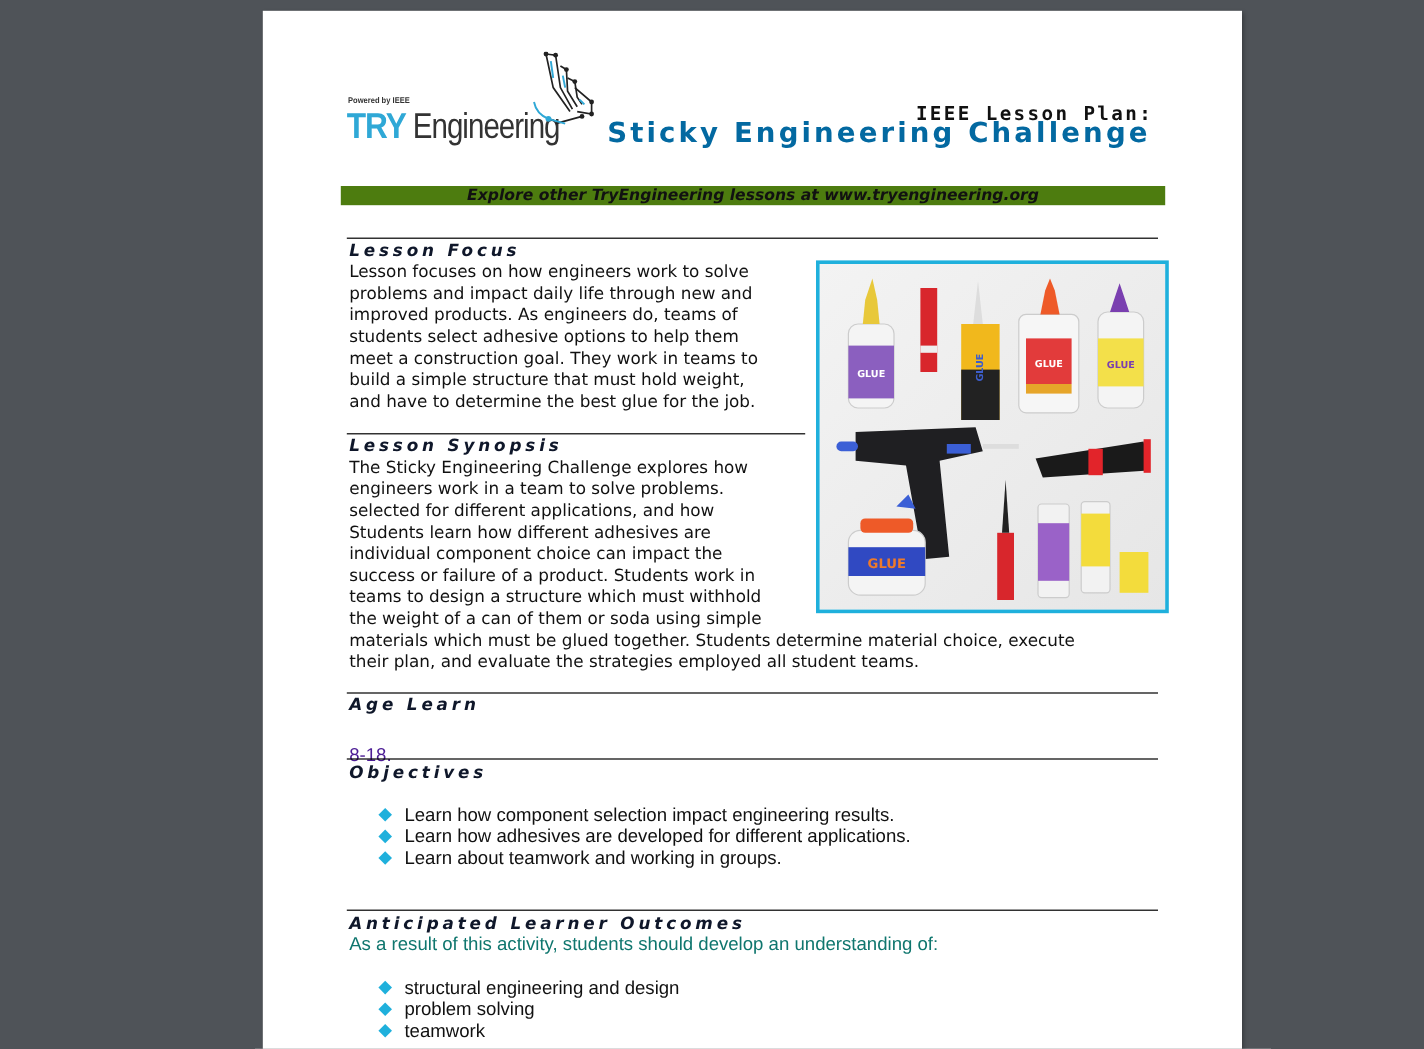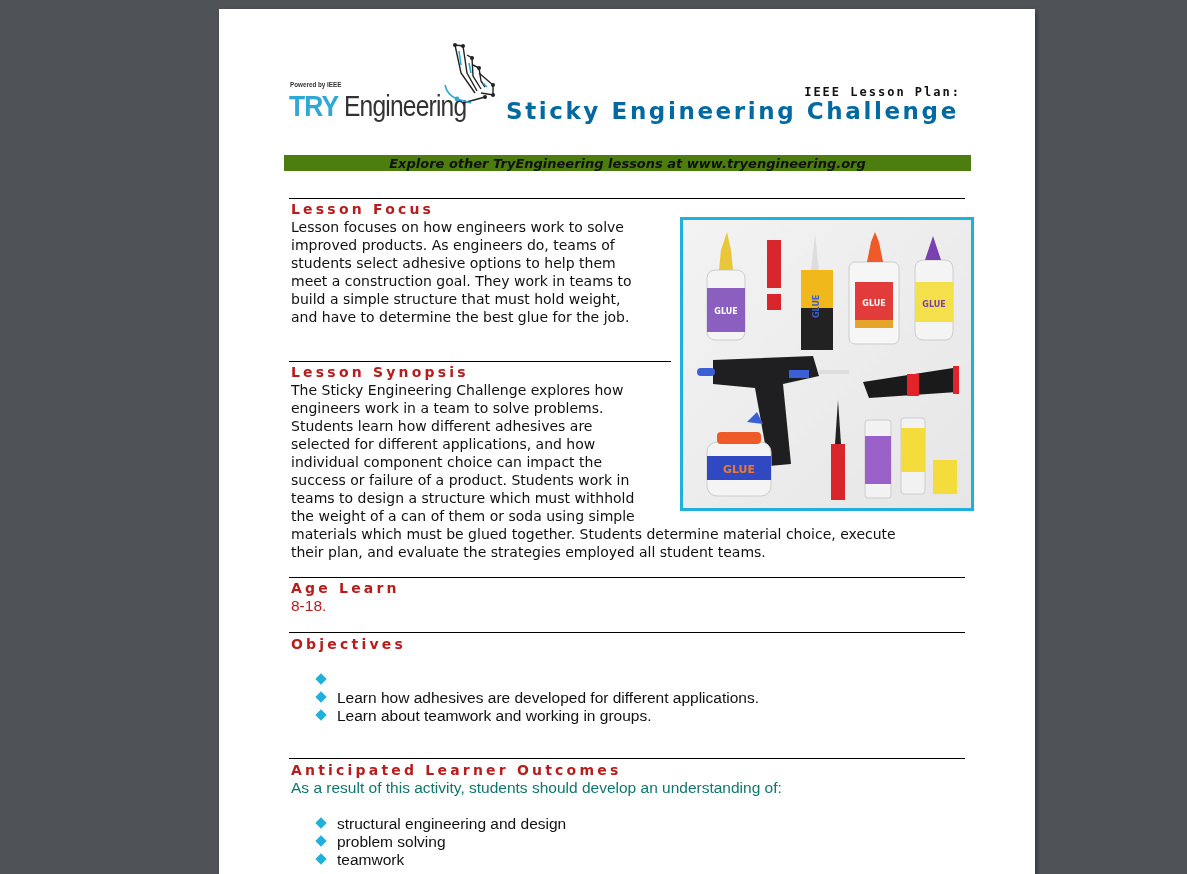--- a/index.html
+++ b/index.html
@@ -16,34 +16,34 @@
     box-shadow: 2px 2px 4px rgba(0,0,0,0.35);
   }
   .abs { position: absolute; }
 
   
   .powered { left: 71px; top: 72px; font-family: "Liberation Sans", sans-serif; font-size: 7px; font-weight: bold; color: #333; transform: scaleX(0.9); transform-origin: left; }
   .logo-try { left: 70px; top: 80px; font-family: "Liberation Sans", sans-serif; font-size: 30px; font-weight: bold; color: #2fa8d6; letter-spacing: -1px; transform: scaleX(0.88); transform-origin: left; }
   .logo-eng { left: 125px; top: 80px; font-family: "Liberation Sans", sans-serif; font-size: 30px; color: #333; letter-spacing: -1px; transform: scaleX(0.82); transform-origin: left; }
   .logo-mark { left: 222px; top: 34px; }
 
-  .plan-label { right: 74px; top: 76px; font-family: "DejaVu Sans Mono", monospace; font-size: 12px; font-weight: bold; color: #111; letter-spacing: 2px; margin-left: 32px; }
+  .plan-label { right: 74px; top: 76px; font-family: "DejaVu Sans Mono", monospace; font-size: 16px; font-weight: bold; color: #111; letter-spacing: 2px; margin-left: 32px; }
   .title { left: 287px; top: 89px; font-family: "DejaVu Sans", sans-serif; font-size: 23px; font-weight: bold; color: #0369a1; letter-spacing: 2.6px; }
 
   .banner {
     left: 65px; top: 146px; width: 687px; height: 16px;
     background: #4d7c0f;
     font-family: "DejaVu Sans", sans-serif; font-size: 13px; font-style: italic; font-weight: bold;
     color: #111; text-align: center; line-height: 17px;
   }
 
   .rule { height: 1px; background: #000; }
   .h {
-    font-family: "DejaVu Sans", sans-serif; font-size: 14px; font-weight: bold;
-    color: #b91c1c; letter-spacing: 3.2px; white-space: nowrap;
+    font-family: "DejaVu Sans", sans-serif; font-size: 14px; font-style: italic; font-weight: bold;
+    color: #0f172a; letter-spacing: 3.2px; white-space: nowrap;
   }
   .p {
     font-family: "DejaVu Sans", sans-serif; font-size: 14px; color: #111; line-height: 18px;
   }
   .p .ln { display: block; white-space: nowrap; }
   .narrow { font-family: "Liberation Sans", sans-serif; font-size: 15.5px; }
 
   .imgbox {
     left: 461px; top: 208px; width: 288px; height: 288px;
     border: 3px solid #1fb0dc; background: linear-gradient(135deg,#f3f3f3,#e6e6e6);
@@ -91,20 +91,21 @@
 
   <div class="abs plan-label">IEEE Lesson Plan:</div>
   <div class="abs title">Sticky Engineering Challenge</div>
 
   <div class="abs banner">Explore other TryEngineering lessons at www.tryengineering.org</div>
 
   <div class="abs rule" style="left:70px; top:189px; width:676px;"></div>
   <div class="abs h" style="left:72px; top:192px;">Lesson Focus</div>
   <div class="abs p" style="left:72px; top:209px;">
     <span class="ln">Lesson focuses on how engineers work to solve</span>
+    <span class="ln">problems and impact daily life through new and</span>
     <span class="ln">improved products.  As engineers do, teams of</span>
     <span class="ln">students select adhesive options to help them</span>
     <span class="ln">meet a construction goal.  They work in teams to</span>
     <span class="ln">build a simple structure that must hold weight,</span>
     <span class="ln">and have to determine the best glue for the job.</span>
   </div>
 
   <div class="abs imgbox">
     <svg width="288" height="288" viewBox="0 0 288 288">
 
@@ -157,38 +158,38 @@
       <rect x="218" y="208" width="24" height="44" fill="#f3dc3c"></rect>
       <rect x="250" y="240" width="24" height="34" fill="#f3dc3c"></rect>
     </svg>
   </div>
 
   <div class="abs rule" style="left:70px; top:352px; width:382px;"></div>
   <div class="abs h" style="left:72px; top:355px;">Lesson Synopsis</div>
   <div class="abs p" style="left:72px; top:372px;">
     <span class="ln">The Sticky Engineering Challenge explores how</span>
     <span class="ln">engineers work in a team to solve problems.</span>
+    <span class="ln">selected for different applications, and how</span>
     <span class="ln">Students learn how different adhesives are</span>
-    <span class="ln">selected for different applications, and how</span>
     <span class="ln">individual component choice can impact the</span>
     <span class="ln">success or failure of a product.  Students work in</span>
     <span class="ln">teams to design a structure which must withhold</span>
     <span class="ln">the weight of a can of them or soda using simple</span>
     <span class="ln">materials which must be glued together.  Students determine material choice, execute</span>
     <span class="ln">their plan, and evaluate the strategies employed all student teams.</span>
   </div>
 
   <div class="abs rule" style="left:70px; top:568px; width:676px;"></div>
   <div class="abs h" style="left:72px; top:571px;">Age Learn</div>
-  <div class="abs narrow" style="left:72px; top:588px; color:#b91c1c;text-align:right;">8-18.</div>
+  <div class="abs narrow" style="left:72px; top:612px; color:#4c1d95;text-align:right;">8-18.</div>
 
   <div class="abs rule" style="left:70px; top:623px; width:676px;"></div>
   <div class="abs h" style="left:72px; top:627px;">Objectives</div>
   <ul class="abs bul" style="left:96px; top:662px;">
-    <li><span class="dia"></span></li>
+    <li><span class="dia"></span><span>Learn how component selection impact engineering results.</span></li>
     <li><span class="dia"></span><span>Learn how adhesives are developed for different applications.</span></li>
     <li><span class="dia"></span><span>Learn about teamwork and working in groups.</span></li>
   </ul>
 
   <div class="abs rule" style="left:70px; top:749px; width:676px;"></div>
   <div class="abs h" style="left:72px; top:753px;">Anticipated Learner Outcomes</div>
   <div class="abs narrow" style="left:72px; top:770px; color:#0f766e; white-space:nowrap;">As a result of this activity, students should develop an understanding of:</div>
   <ul class="abs bul" style="left:96px; top:806px;">
     <li><span class="dia"></span><span>structural engineering and design</span></li>
     <li><span class="dia"></span><span>problem solving</span></li>

